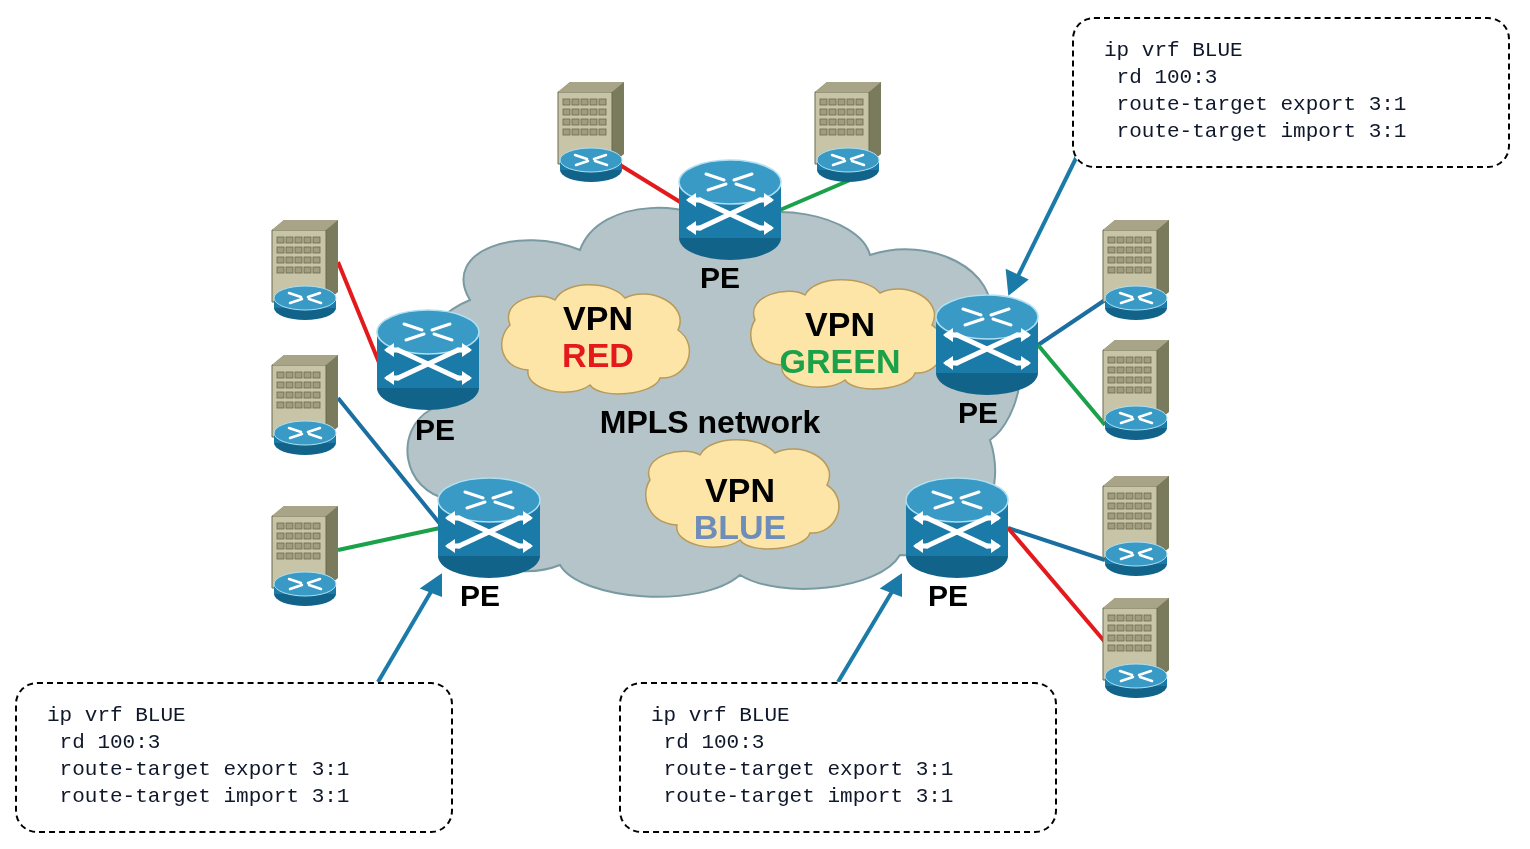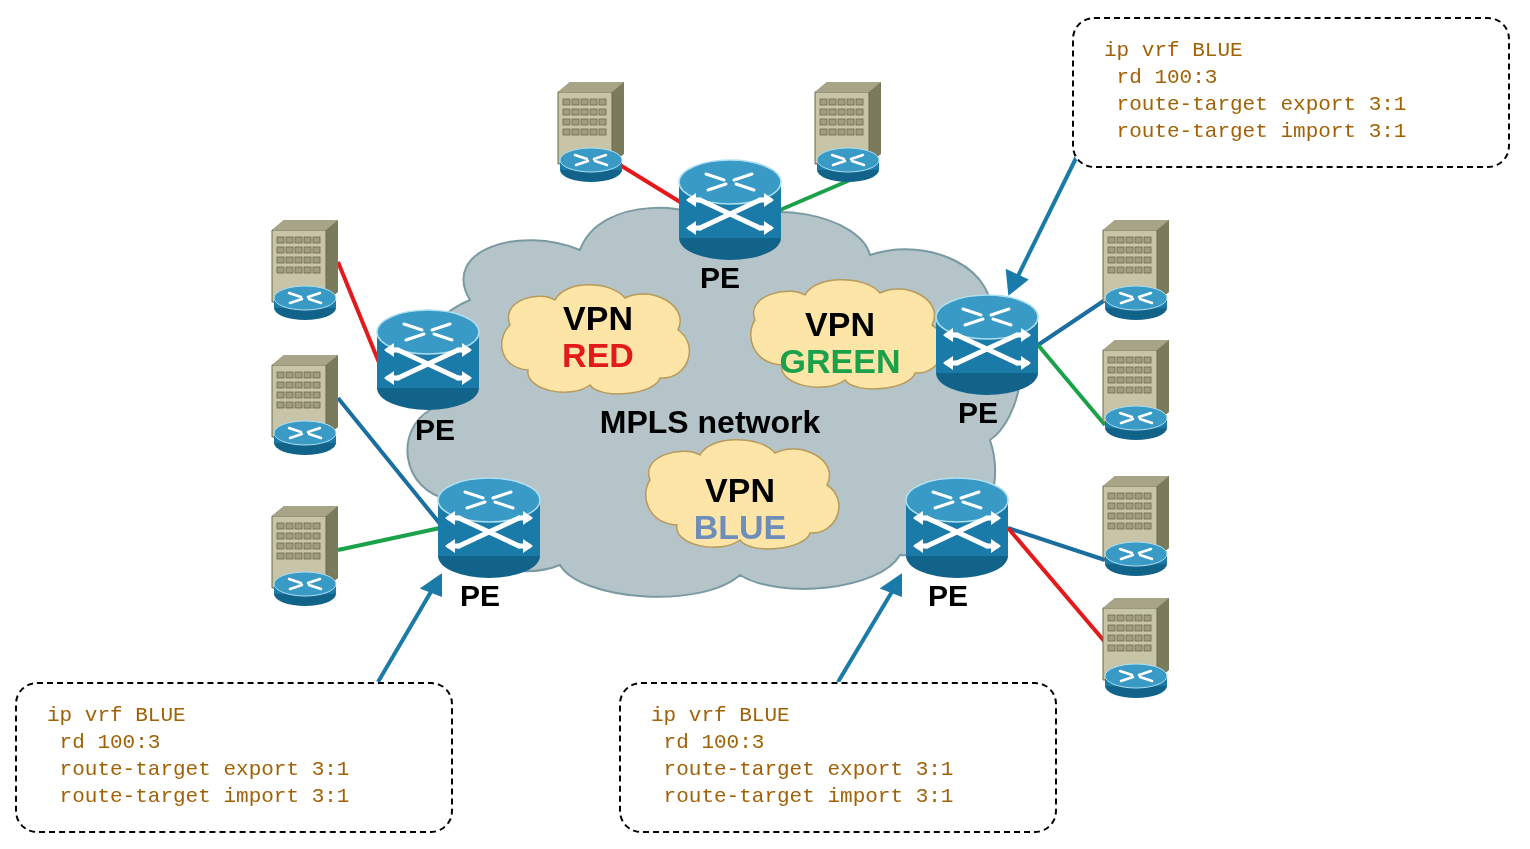--- a/index.html
+++ b/index.html
@@ -1,20 +1,20 @@
 <!DOCTYPE html>
 <html><head>
 <meta charset="utf-8">
 <style>
   html, body { margin:0; padding:0; background:#ffffff; }
   body { width:1530px; height:849px; position:relative; overflow:hidden; font-family:"Liberation Sans", sans-serif; }
   #diagram { position:absolute; left:0; top:0; }
   .cfg {
     position:absolute; border:2px dashed #000; border-radius:22px; background:#fff;
-    font-family:"Liberation Mono", monospace; font-size:21px; line-height:27px; color:#a16207;
+    font-family:"Liberation Mono", monospace; font-size:21px; line-height:27px; color:#0f172a;
     padding:18px 0 0 30px; box-sizing:border-box;
   }
   .cfg div { white-space:pre; }
   .label-pe { font-family:"Liberation Sans", sans-serif; font-weight:bold; font-size:30px; fill:#000; }
   .label-vpn { font-family:"Liberation Sans", sans-serif; font-weight:bold; font-size:34px; }
   .label-mpls { font-family:"Liberation Sans", sans-serif; font-weight:bold; font-size:32px; fill:#000; }
 </style>
 </head>
 <body>
 

